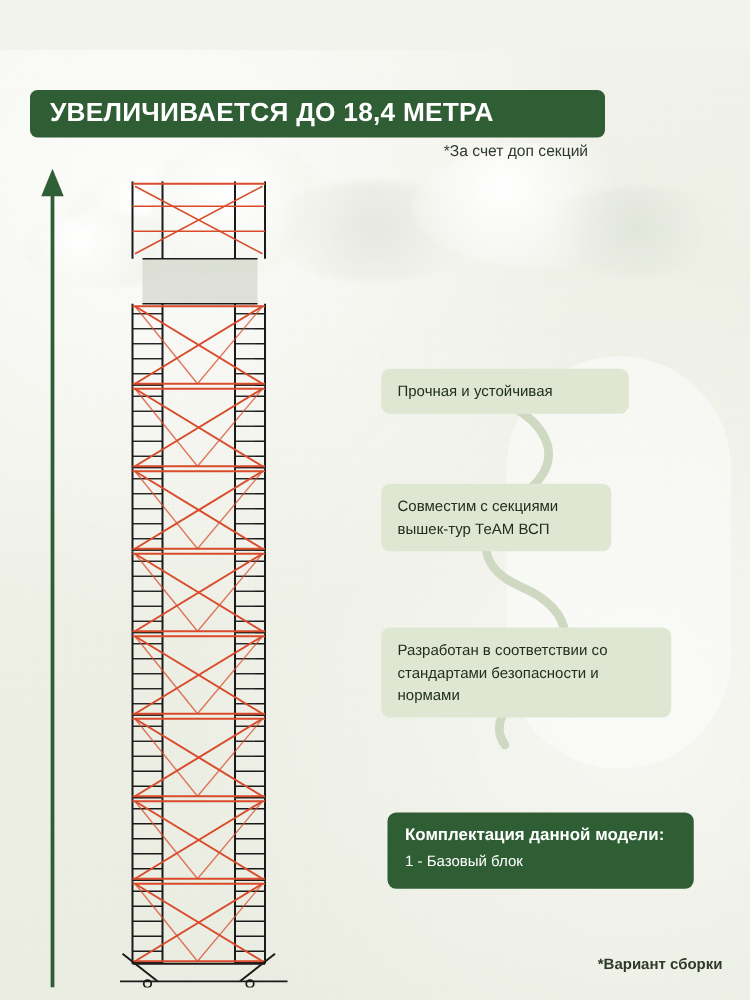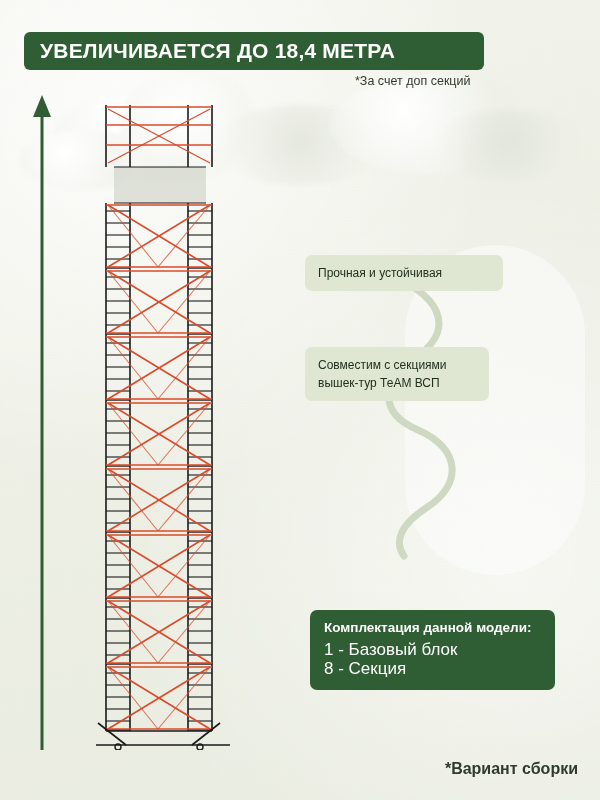--- a/index.html
+++ b/index.html
@@ -14,20 +14,21 @@
     overflow: hidden;
     position: relative;
   }
   .page {
     position: absolute;
     inset: 0;
     background:
       radial-gradient(circle at 20% 15%, rgba(255,255,255,0.85) 0%, rgba(255,255,255,0) 45%),
       radial-gradient(circle at 85% 70%, rgba(255,255,255,0.6) 0%, rgba(255,255,255,0) 50%),
       linear-gradient(160deg, #f4f5ee 0%, #eef0e6 45%, #e9ece0 100%);
+    margin-top: 40px;
   }
   .grain {
     position: absolute;
     inset: 0;
     opacity: .25;
     background-image:
       repeating-linear-gradient(0deg, rgba(160,165,150,0.05) 0 1px, rgba(255,255,255,0) 1px 3px),
       repeating-linear-gradient(90deg, rgba(160,165,150,0.05) 0 1px, rgba(255,255,255,0) 1px 3px);
     pointer-events: none;
   }
@@ -136,29 +137,29 @@
     padding: 10px 11px 12px 14px;
     box-sizing: border-box;
     color: #ffffff;
   }
   .kit-title {
     font-size: 13.5px;
     font-weight: bold;
     margin-bottom: 5px;
   }
   .kit-line {
-    font-size: 17px;
+    font-size: 12px;
     line-height: 19px;
   }
 
   .footnote {
     position: absolute;
     right: 22px;
     bottom: 22px;
-    font-size: 16px;
+    font-size: 12px;
     font-weight: bold;
     color: #2f3a2c;
   }
 </style>
 </head>
 <body>
 
 <div class="page">
   <div class="grain"></div>
 
@@ -263,21 +264,21 @@
       <line x1="2" y1="618" x2="30" y2="640" stroke="#1a1a1a" stroke-width="1.6"></line>
       <line x1="124" y1="618" x2="96" y2="640" stroke="#1a1a1a" stroke-width="1.6"></line>
       <line x1="0" y1="640" x2="134" y2="640" stroke="#1a1a1a" stroke-width="1.4"></line>
       <circle cx="22" cy="642" r="3" fill="none" stroke="#1a1a1a" stroke-width="1.4"></circle>
       <circle cx="104" cy="642" r="3" fill="none" stroke="#1a1a1a" stroke-width="1.4"></circle>
     </svg>
   </div>
 
   <div class="label l1">Прочная и устойчивая</div>
   <div class="label l2">Совместим с секциями вышек-тур ТеАМ ВСП</div>
+  <div class="label l3">Разработан в соответствии со стандартами безопасности и нормами</div>
 
   <div class="kit-box">
     <div class="kit-title">Комплектация данной модели:</div>
     <div class="kit-line">1 - Базовый блок</div>
-    <div class="kit-line">8 - Секция</div>
   </div>
 
   <div class="footnote">*Вариант сборки</div>
 </div>
 
 </body></html>

